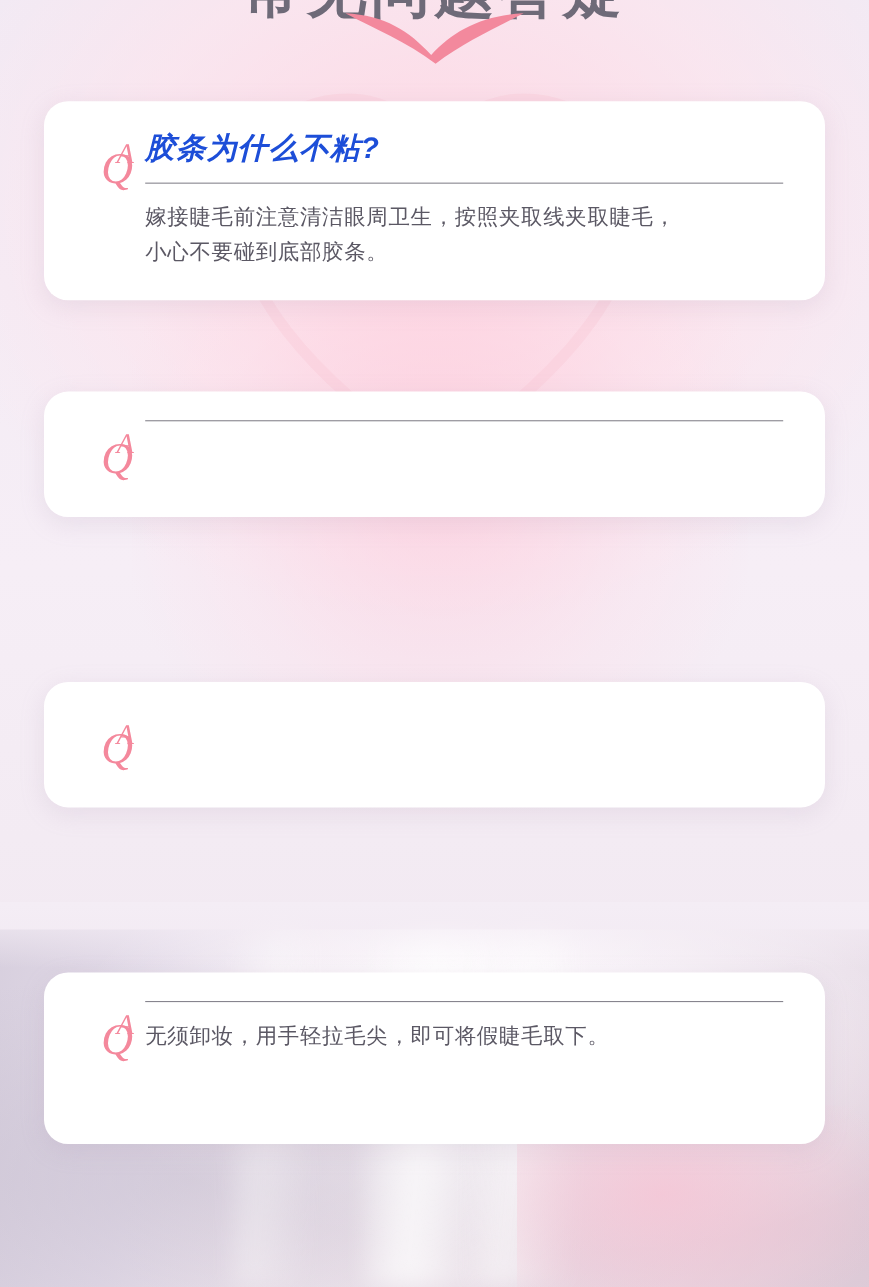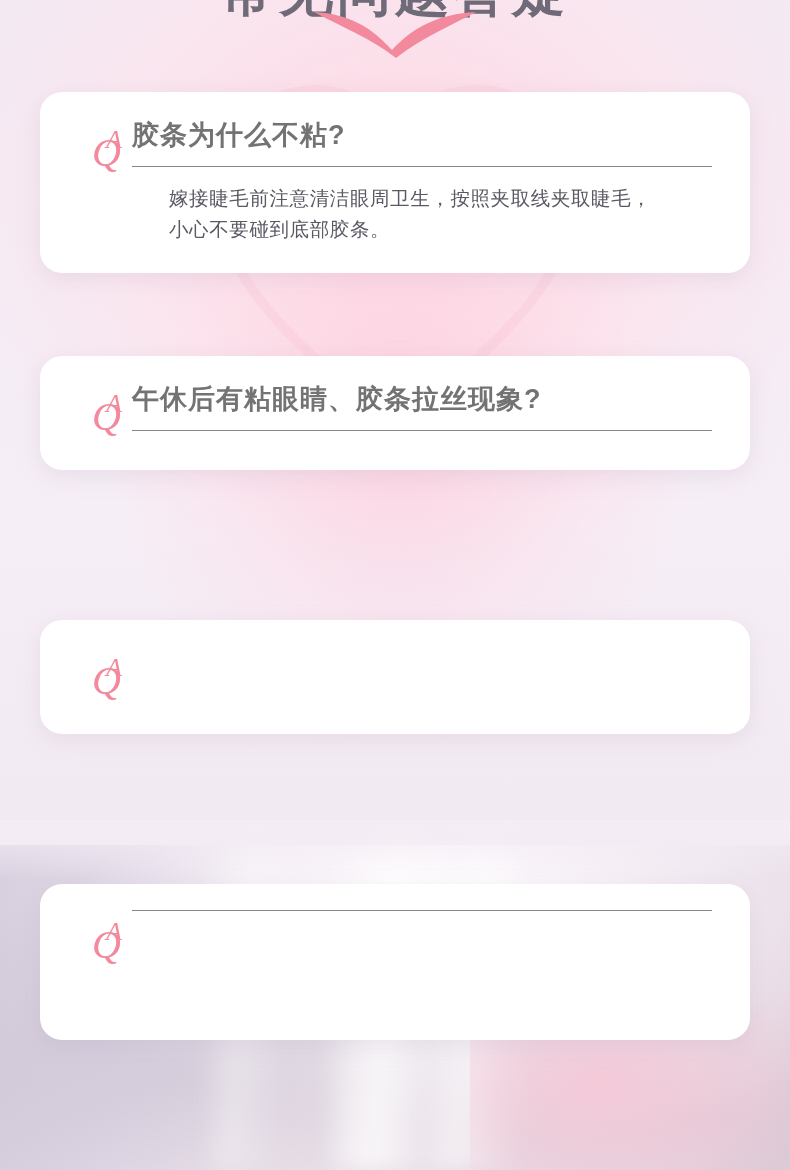--- a/index.html
+++ b/index.html
@@ -167,39 +167,39 @@
     margin-top: 2px;
   }
   .qa-mark svg { display: block; }
   .q-body {
     flex: 1 1 auto;
     padding-left: 4px;
   }
   .question {
     font-size: 27px;
     font-weight: bold;
-    color: #737373;
+    color: #1d4ed8;
     letter-spacing: 1px;
     line-height: 34px;
     padding-bottom: 14px;
+    font-style: italic;
   }
   .divider {
     height: 1px;
     background: #5f5c68;
     opacity: 0.75;
     margin-right: 4px;
   }
   .answer {
     font-size: 19.5px;
     line-height: 31px;
     color: #5b5864;
     letter-spacing: 0.6px;
     padding: 16px 0 0 0;
     white-space: pre-line;
-    margin-left: 37px;
   }
   .card .pad { height: 28px; }
 
   
   #card-0 { top: 92px; }
   #card-1 { top: 356px; }
   #card-2 { top: 620px; }
   #card-3 { top: 884px; }
 </style>
 </head>
@@ -254,21 +254,20 @@
 
   <div class="card" id="card-1">
     <div class="row">
       <div class="qa-mark">
         <svg width="62" height="58" viewBox="0 0 62 58" aria-hidden="true">
           <text x="26" y="46" font-family="Liberation Serif, serif" font-size="40" font-style="italic" fill="#f4889c">Q</text>
           <text x="40" y="28" font-family="Liberation Serif, serif" font-size="26" font-style="italic" fill="#f4889c">A</text>
         </svg>
       </div>
       <div class="q-body">
-        <div class="question">午休后有粘眼睛、胶条拉丝现象?</div>
         <div class="divider"></div>
       </div>
     </div>
     <div class="pad"></div>
   </div>
 
   <div class="card" id="card-2">
     <div class="row">
       <div class="qa-mark">
         <svg width="62" height="58" viewBox="0 0 62 58" aria-hidden="true">
@@ -283,18 +282,19 @@
   <div class="card" id="card-3">
     <div class="row">
       <div class="qa-mark">
         <svg width="62" height="58" viewBox="0 0 62 58" aria-hidden="true">
           <text x="26" y="46" font-family="Liberation Serif, serif" font-size="40" font-style="italic" fill="#f4889c">Q</text>
           <text x="40" y="28" font-family="Liberation Serif, serif" font-size="26" font-style="italic" fill="#f4889c">A</text>
         </svg>
       </div>
       <div class="q-body">
         <div class="divider"></div>
+        <div class="answer">无须卸妆，用手轻拉毛尖，即可将假睫毛取下。</div>
       </div>
     </div>
     <div class="pad" style="height:70px"></div>
   </div>
 
 </div>
 
 </body></html>

